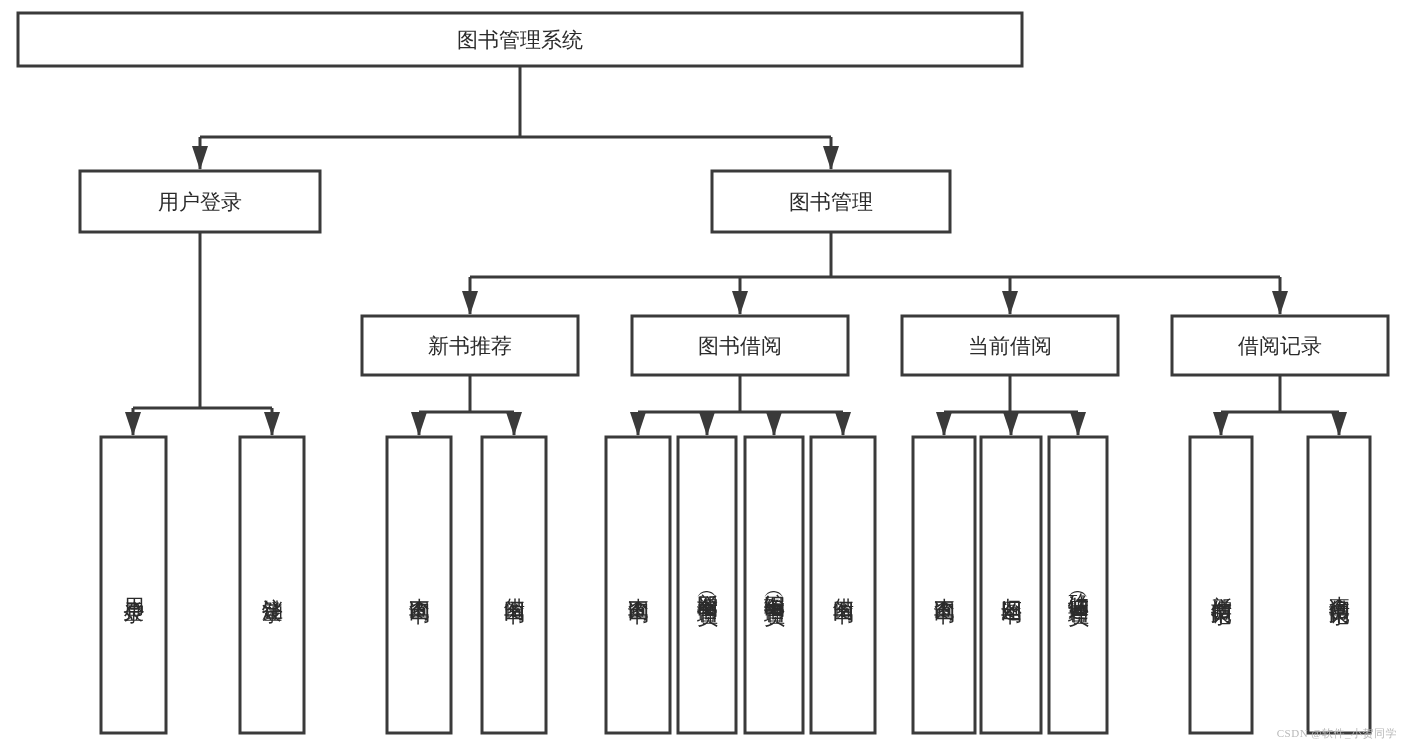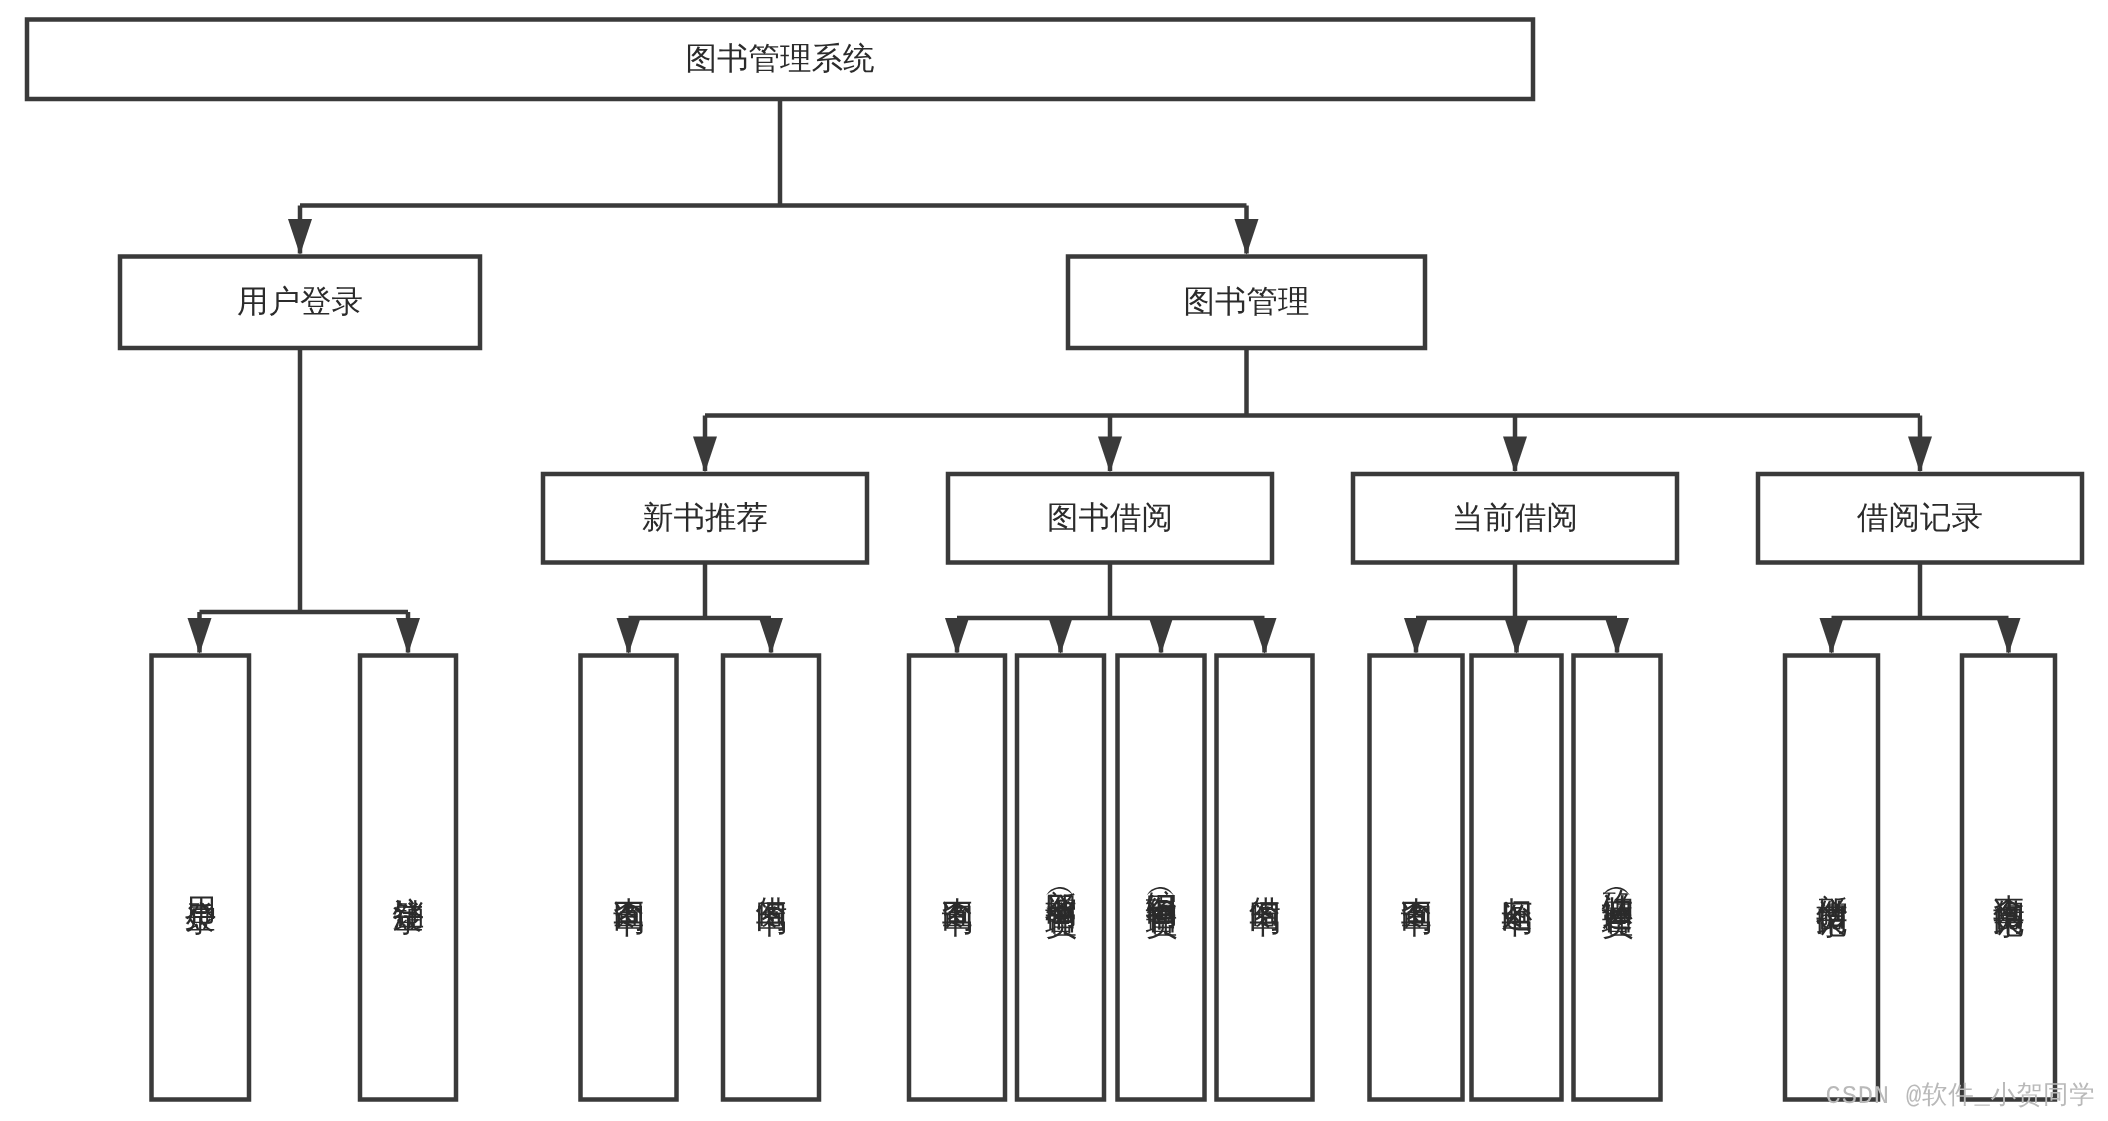--- a/index.html
+++ b/index.html
@@ -59,22 +59,22 @@
     line-height: 1.18;
     letter-spacing: 2px;
     color: #2b2b2b;
     pointer-events: none;
     white-space: nowrap;
   }
   .watermark {
     position: absolute;
     right: 8px;
     bottom: 6px;
-    font-family: Liberation Mono, monospace;
-    font-size: 17px;
+    font-family: Liberation Serif, serif;
+    font-size: 11px;
     color: #b9b9b9;
     letter-spacing: 0.5px;
     user-select: none;
   }
 </style>
 </head>
 <body>
 
 <div id="diagram-root">
   <svg class="diagram-canvas" viewBox="0 0 1405 747">

